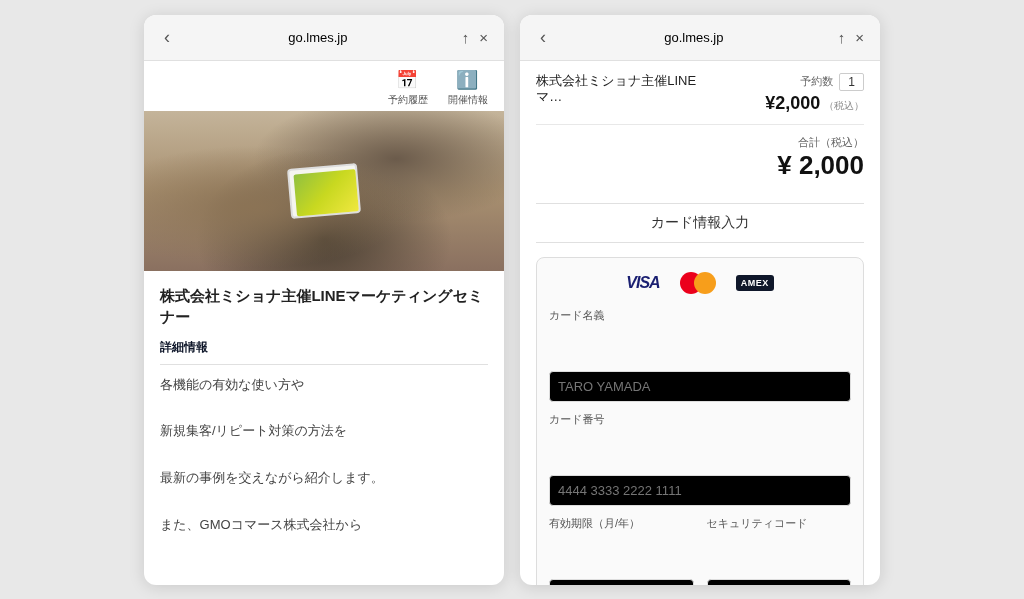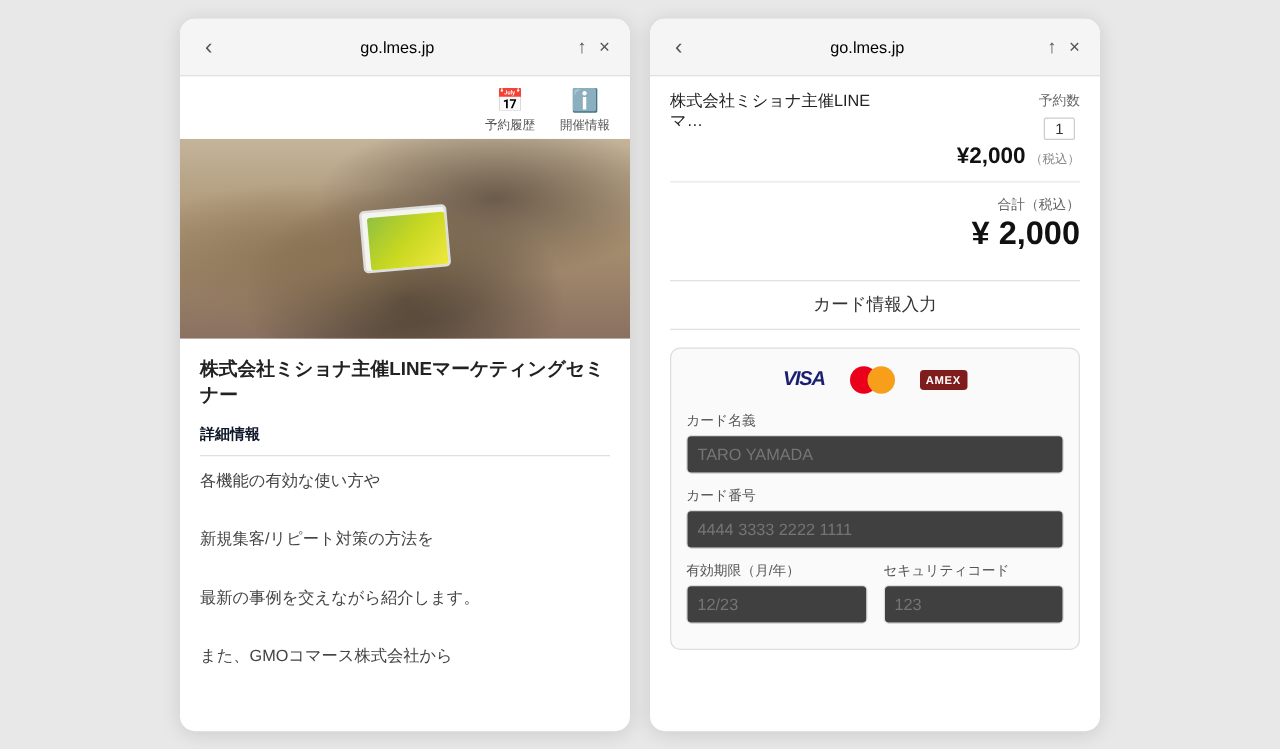--- a/index.html
+++ b/index.html
@@ -172,21 +172,20 @@
     .order-count-wrap {
       display: flex;
       flex-direction: column;
       align-items: flex-end;
       gap: 2px;
     }
     .yoyaku-row {
       display: flex;
       align-items: center;
       gap: 6px;
-      flex-direction: column;
     }
     .yoyaku-label {
       font-size: 11px;
       color: #666;
     }
     .yoyaku-count {
       font-size: 12px;
       color: #333;
       border: 1px solid #ccc;
       padding: 1px 8px;
@@ -271,44 +270,45 @@
     .card-logo-mc .circle-r {
       width: 22px;
       height: 22px;
       background: #F79E1B;
       border-radius: 50%;
       position: absolute;
       right: 0;
       top: 0;
     }
     .card-logo-amex {
-      background: #7f1d1d;
+      background: #0f172a;
       color: white;
       font-size: 9px;
       font-weight: bold;
       padding: 3px 5px;
       border-radius: 3px;
       letter-spacing: 0.5px;
     }
 
     .form-label {
       font-size: 11px;
       color: #555;
       margin-bottom: 4px;
     }
     .form-input {
       width: 100%;
       padding: 7px 8px;
       border: 1px solid #ddd;
       border-radius: 4px;
       font-size: 13px;
       color: #aaa;
-      background: #404040;
+      background: #000000;
       margin-bottom: 10px;
       outline: none;
+      margin-top: 44px;
     }
     .form-row {
       display: flex;
       gap: 13px;
       margin-bottom: 10px;
     }
     .form-group {
       flex: 1;
     }
     .form-group .form-input {

